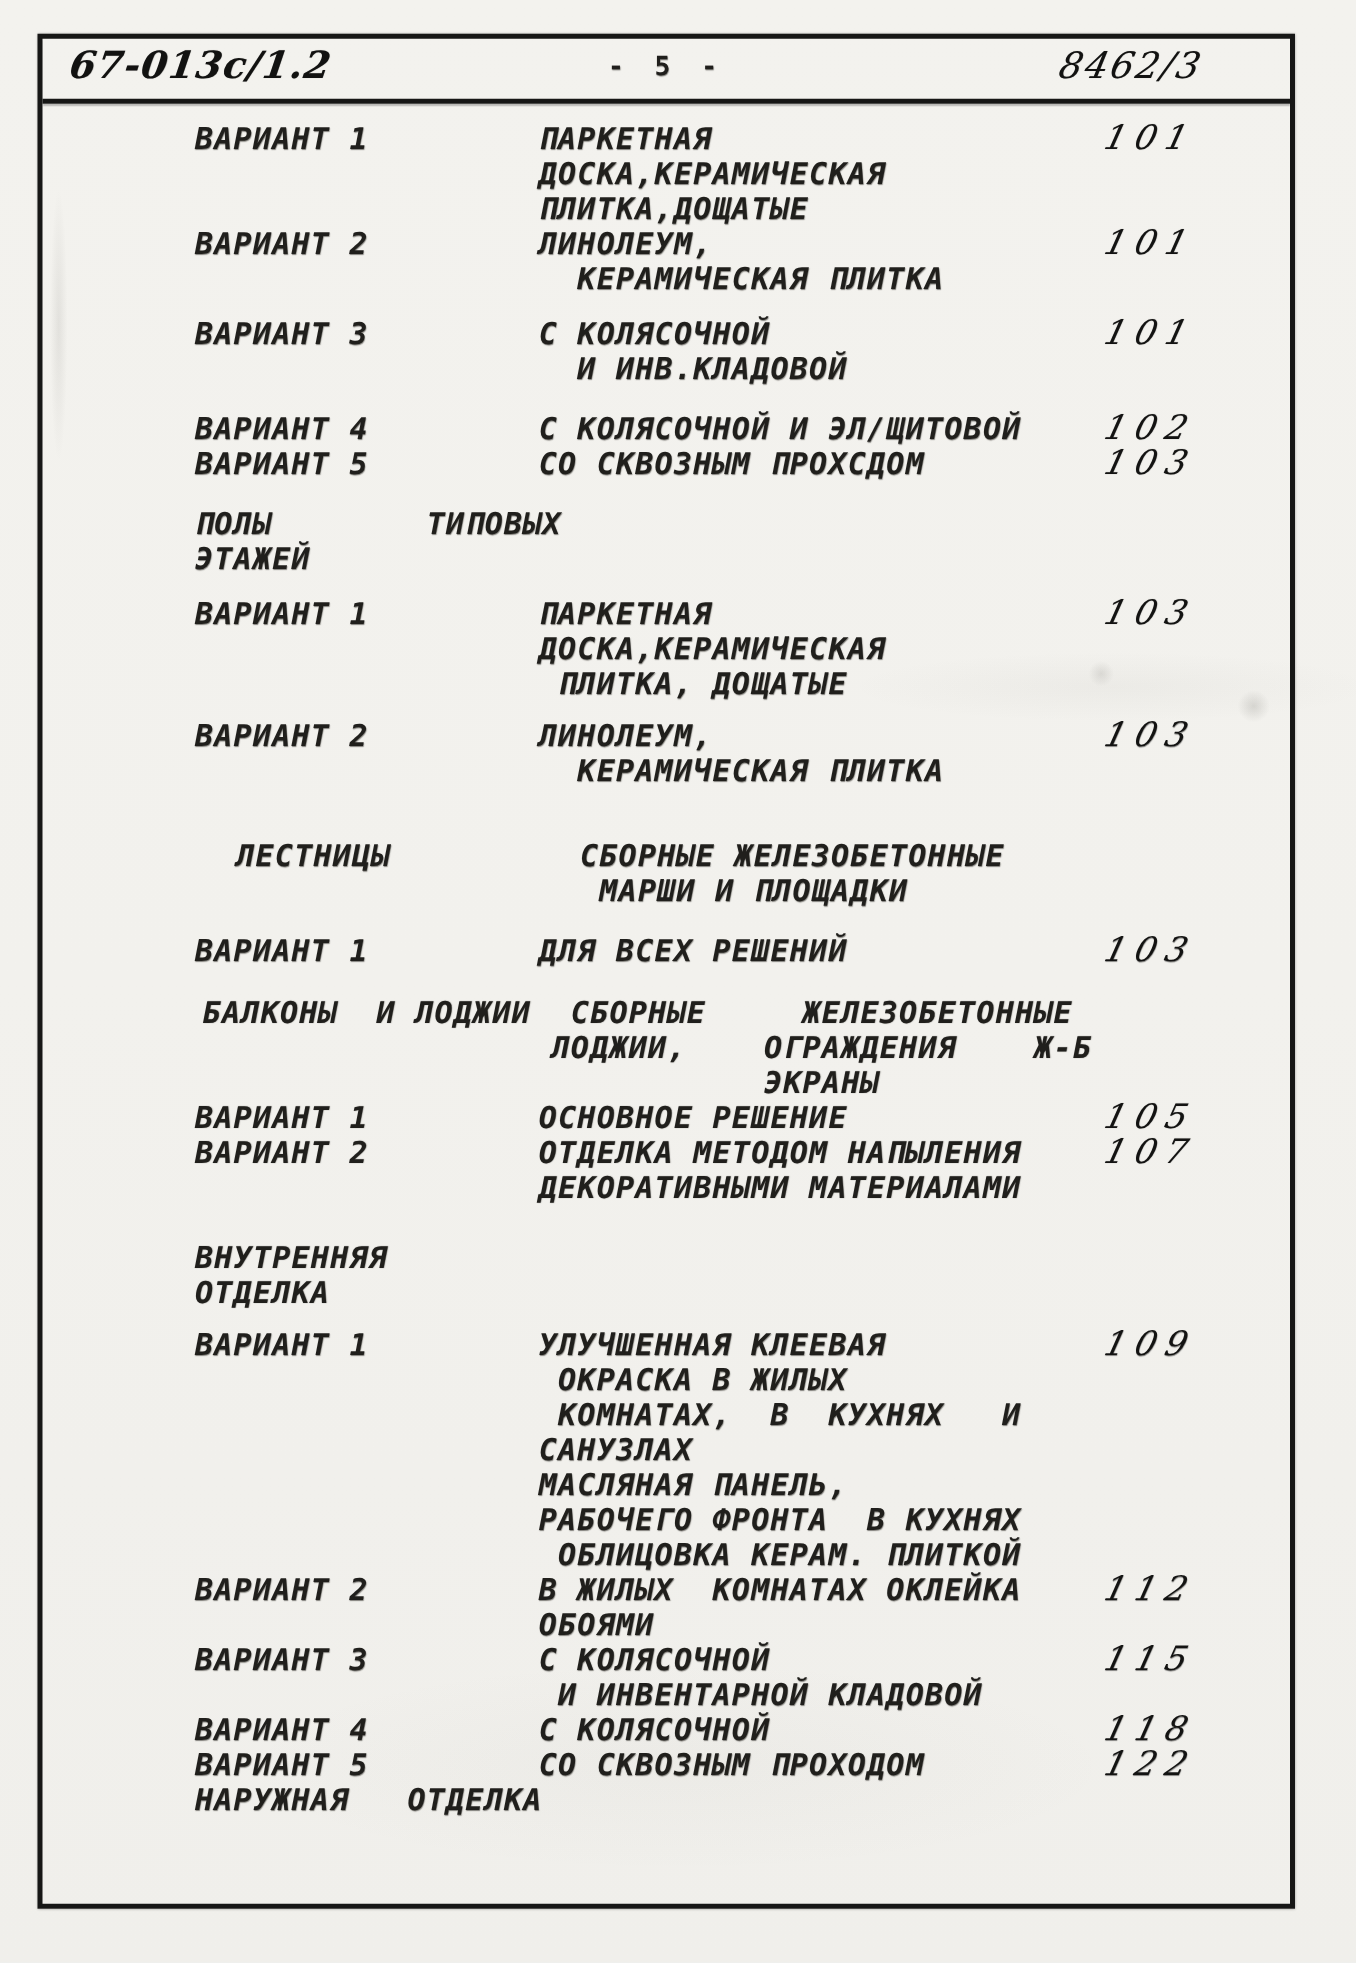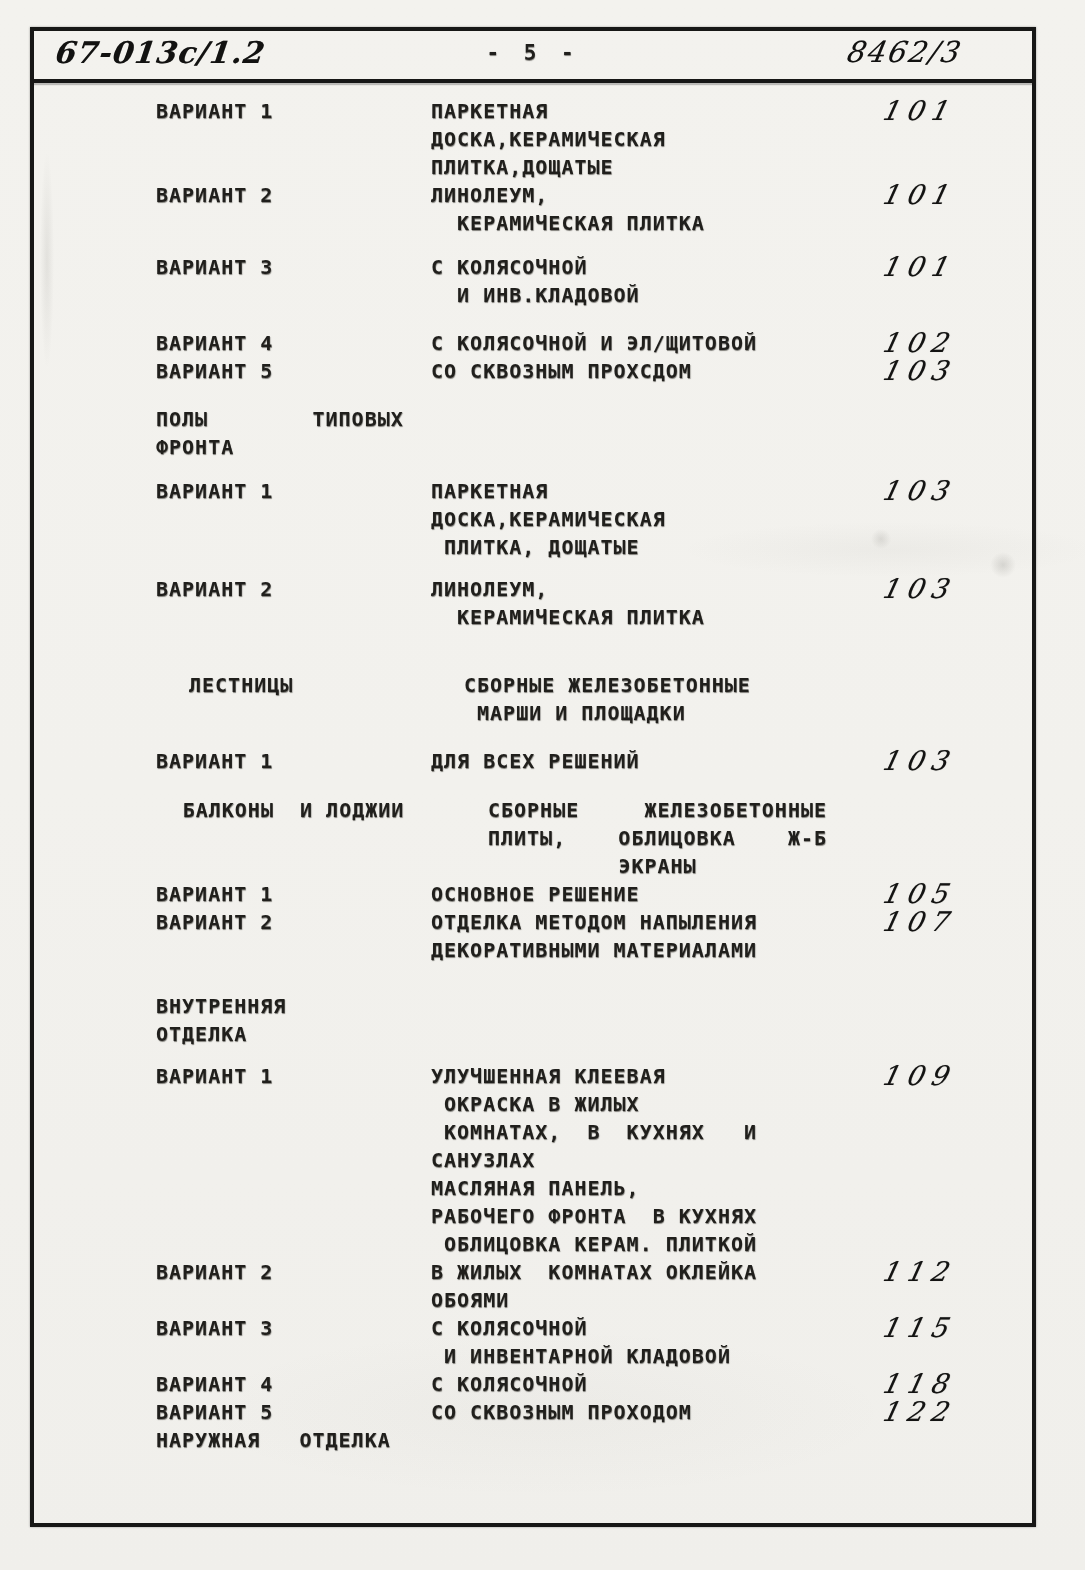--- a/index.html
+++ b/index.html
@@ -61,21 +61,21 @@
   .sheet-code {
     position: absolute; right: 70px; top: 4px;
     font-size: 29px;
     letter-spacing: 2px;
     transform: skewX(-12deg);
   }
   .toc {
     padding: 14px 26px 0 122px;
   }
   .entry { display: flex; align-items: flex-start; }
-  .entry .col { line-height: 28px; font-size: 20px; }
+  .entry .col { line-height: 28px; font-size: 24px; font-style: italic; }
   .entry .label { flex: 0 0 275px; white-space: pre; }
   .entry .desc  { flex: 1 1 auto;  white-space: pre; }
   .entry .page  {
     flex: 0 0 122px;
     font-family: "DejaVu Serif", serif;
     font-style: italic;
     font-size: 27px;
     letter-spacing: 7px;
     line-height: 28px;
     transform: skewX(-14deg);
@@ -127,21 +127,21 @@
     <div class="col label tw"><div class="line">ВАРИАНТ 4</div></div>
     <div class="col desc tw"><div class="line">С КОЛЯСОЧНОЙ И ЭЛ/ЩИТОВОЙ</div></div>
     <div class="col page">102</div>
   </div>
         <div class="entry" style="margin-top: 0px;">
     <div class="col label tw"><div class="line">ВАРИАНТ 5</div></div>
     <div class="col desc tw"><div class="line">СО СКВОЗНЫМ ПРОХСДОМ</div></div>
     <div class="col page">103</div>
   </div>
         <div class="entry" style="margin-top: 20px;">
-    <div class="col label tw"><div class="line">ПОЛЫ        ТИПОВЫХ</div><div class="line">ФРОНТА</div></div>
+    <div class="col label tw"><div class="line">ПОЛЫ        ТИПОВЫХ</div><div class="line">ЭТАЖЕЙ</div></div>
     <div class="col desc tw"></div>
     <div class="col page"></div>
   </div>
         <div class="entry" style="margin-top: 16px;">
     <div class="col label tw"><div class="line">ВАРИАНТ 1</div></div>
     <div class="col desc tw"><div class="line">ПАРКЕТНАЯ</div><div class="line">ДОСКА,КЕРАМИЧЕСКАЯ</div><div class="line"> ПЛИТКА, ДОЩАТЫЕ</div></div>
     <div class="col page">103</div>
   </div>
         <div class="entry" style="margin-top: 14px;">
     <div class="col label tw"><div class="line">ВАРИАНТ 2</div></div>
@@ -153,21 +153,21 @@
     <div class="col desc tw"><div class="line">СБОРНЫЕ ЖЕЛЕЗОБЕТОННЫЕ</div><div class="line"> МАРШИ И ПЛОЩАДКИ</div></div>
     <div class="col page"></div>
   </div>
         <div class="entry" style="margin-top: 20px;">
     <div class="col label tw"><div class="line">ВАРИАНТ 1</div></div>
     <div class="col desc tw"><div class="line">ДЛЯ ВСЕХ РЕШЕНИЙ</div></div>
     <div class="col page">103</div>
   </div>
         <div class="entry" style="margin-top: 21px; text-align: center;">
     <div class="col label tw"><div class="line">БАЛКОНЫ  И ЛОДЖИИ</div></div>
-    <div class="col desc tw"><div class="line">СБОРНЫЕ     ЖЕЛЕЗОБЕТОННЫЕ</div><div class="line">ПЛИТЫ,    ОБЛИЦОВКА    Ж-Б</div><div class="line">ЭКРАНЫ</div></div>
+    <div class="col desc tw"><div class="line">СБОРНЫЕ     ЖЕЛЕЗОБЕТОННЫЕ</div><div class="line">ЛОДЖИИ,    ОГРАЖДЕНИЯ    Ж-Б</div><div class="line">ЭКРАНЫ</div></div>
     <div class="col page"></div>
   </div>
         <div class="entry" style="margin-top: 0px;">
     <div class="col label tw"><div class="line">ВАРИАНТ 1</div></div>
     <div class="col desc tw"><div class="line">ОСНОВНОЕ РЕШЕНИЕ</div></div>
     <div class="col page">105</div>
   </div>
         <div class="entry" style="margin-top: 0px;">
     <div class="col label tw"><div class="line">ВАРИАНТ 2</div></div>
     <div class="col desc tw"><div class="line">ОТДЕЛКА МЕТОДОМ НАПЫЛЕНИЯ</div><div class="line">ДЕКОРАТИВНЫМИ МАТЕРИАЛАМИ</div></div>

